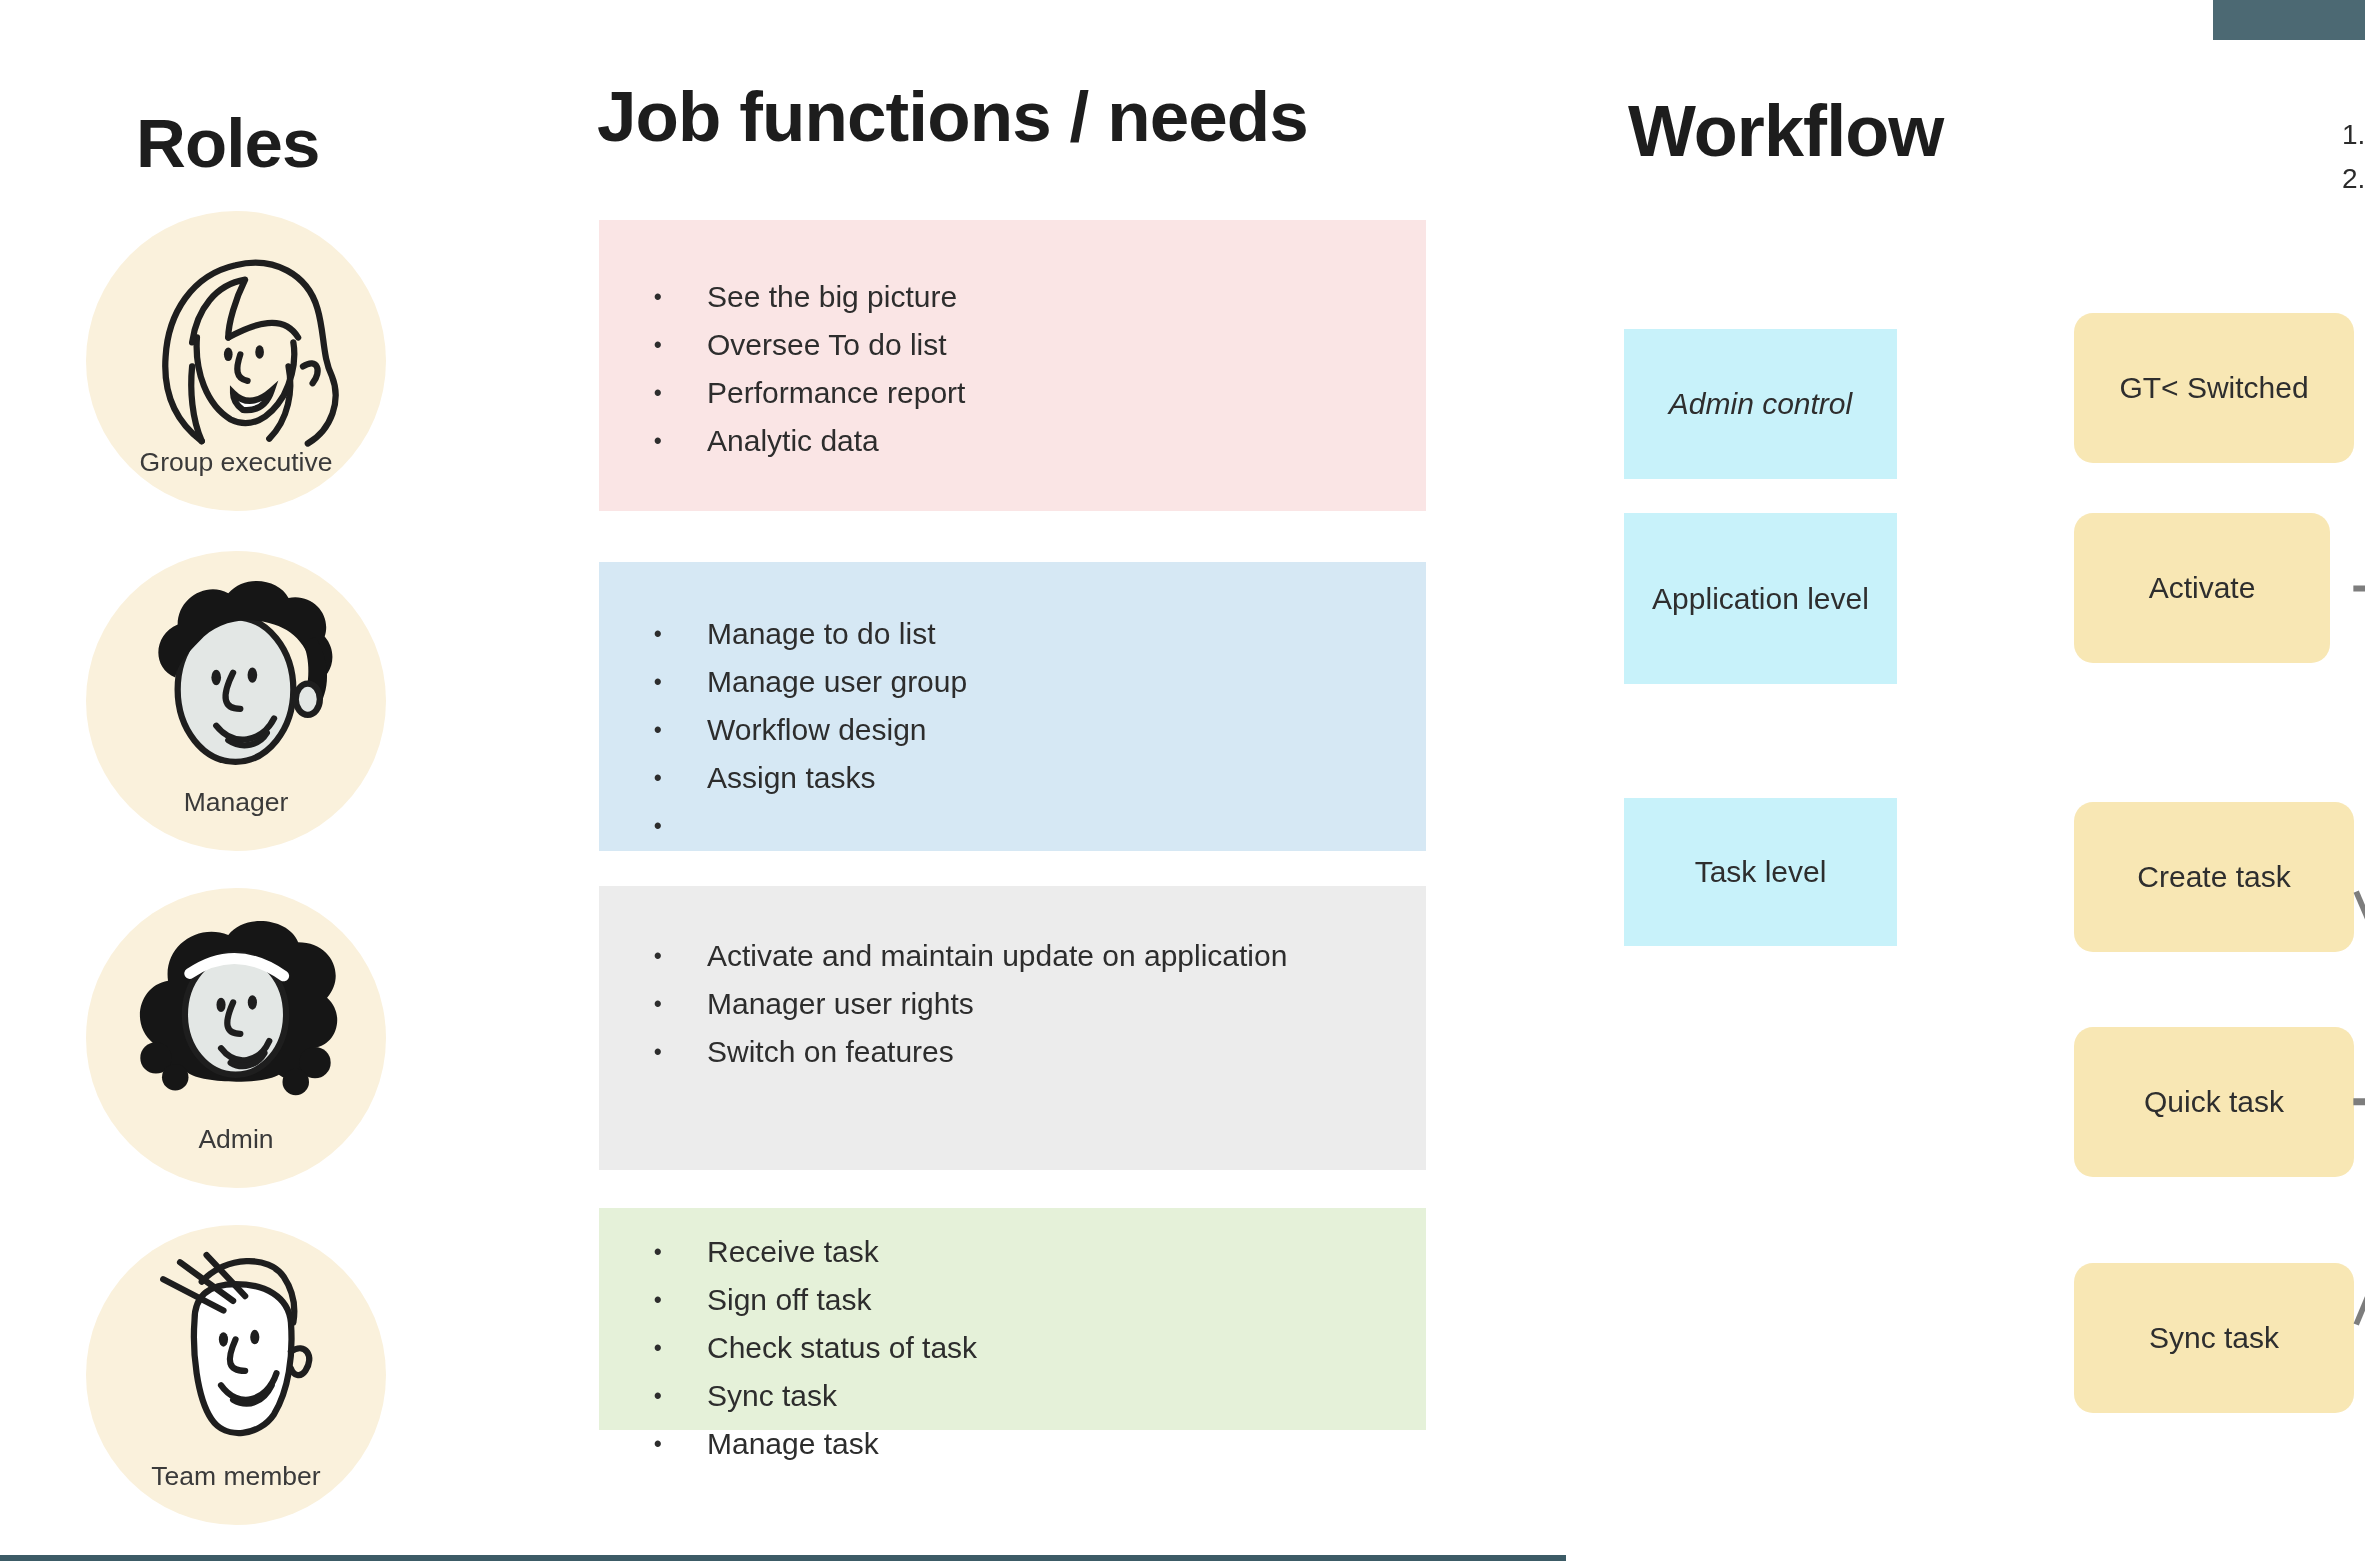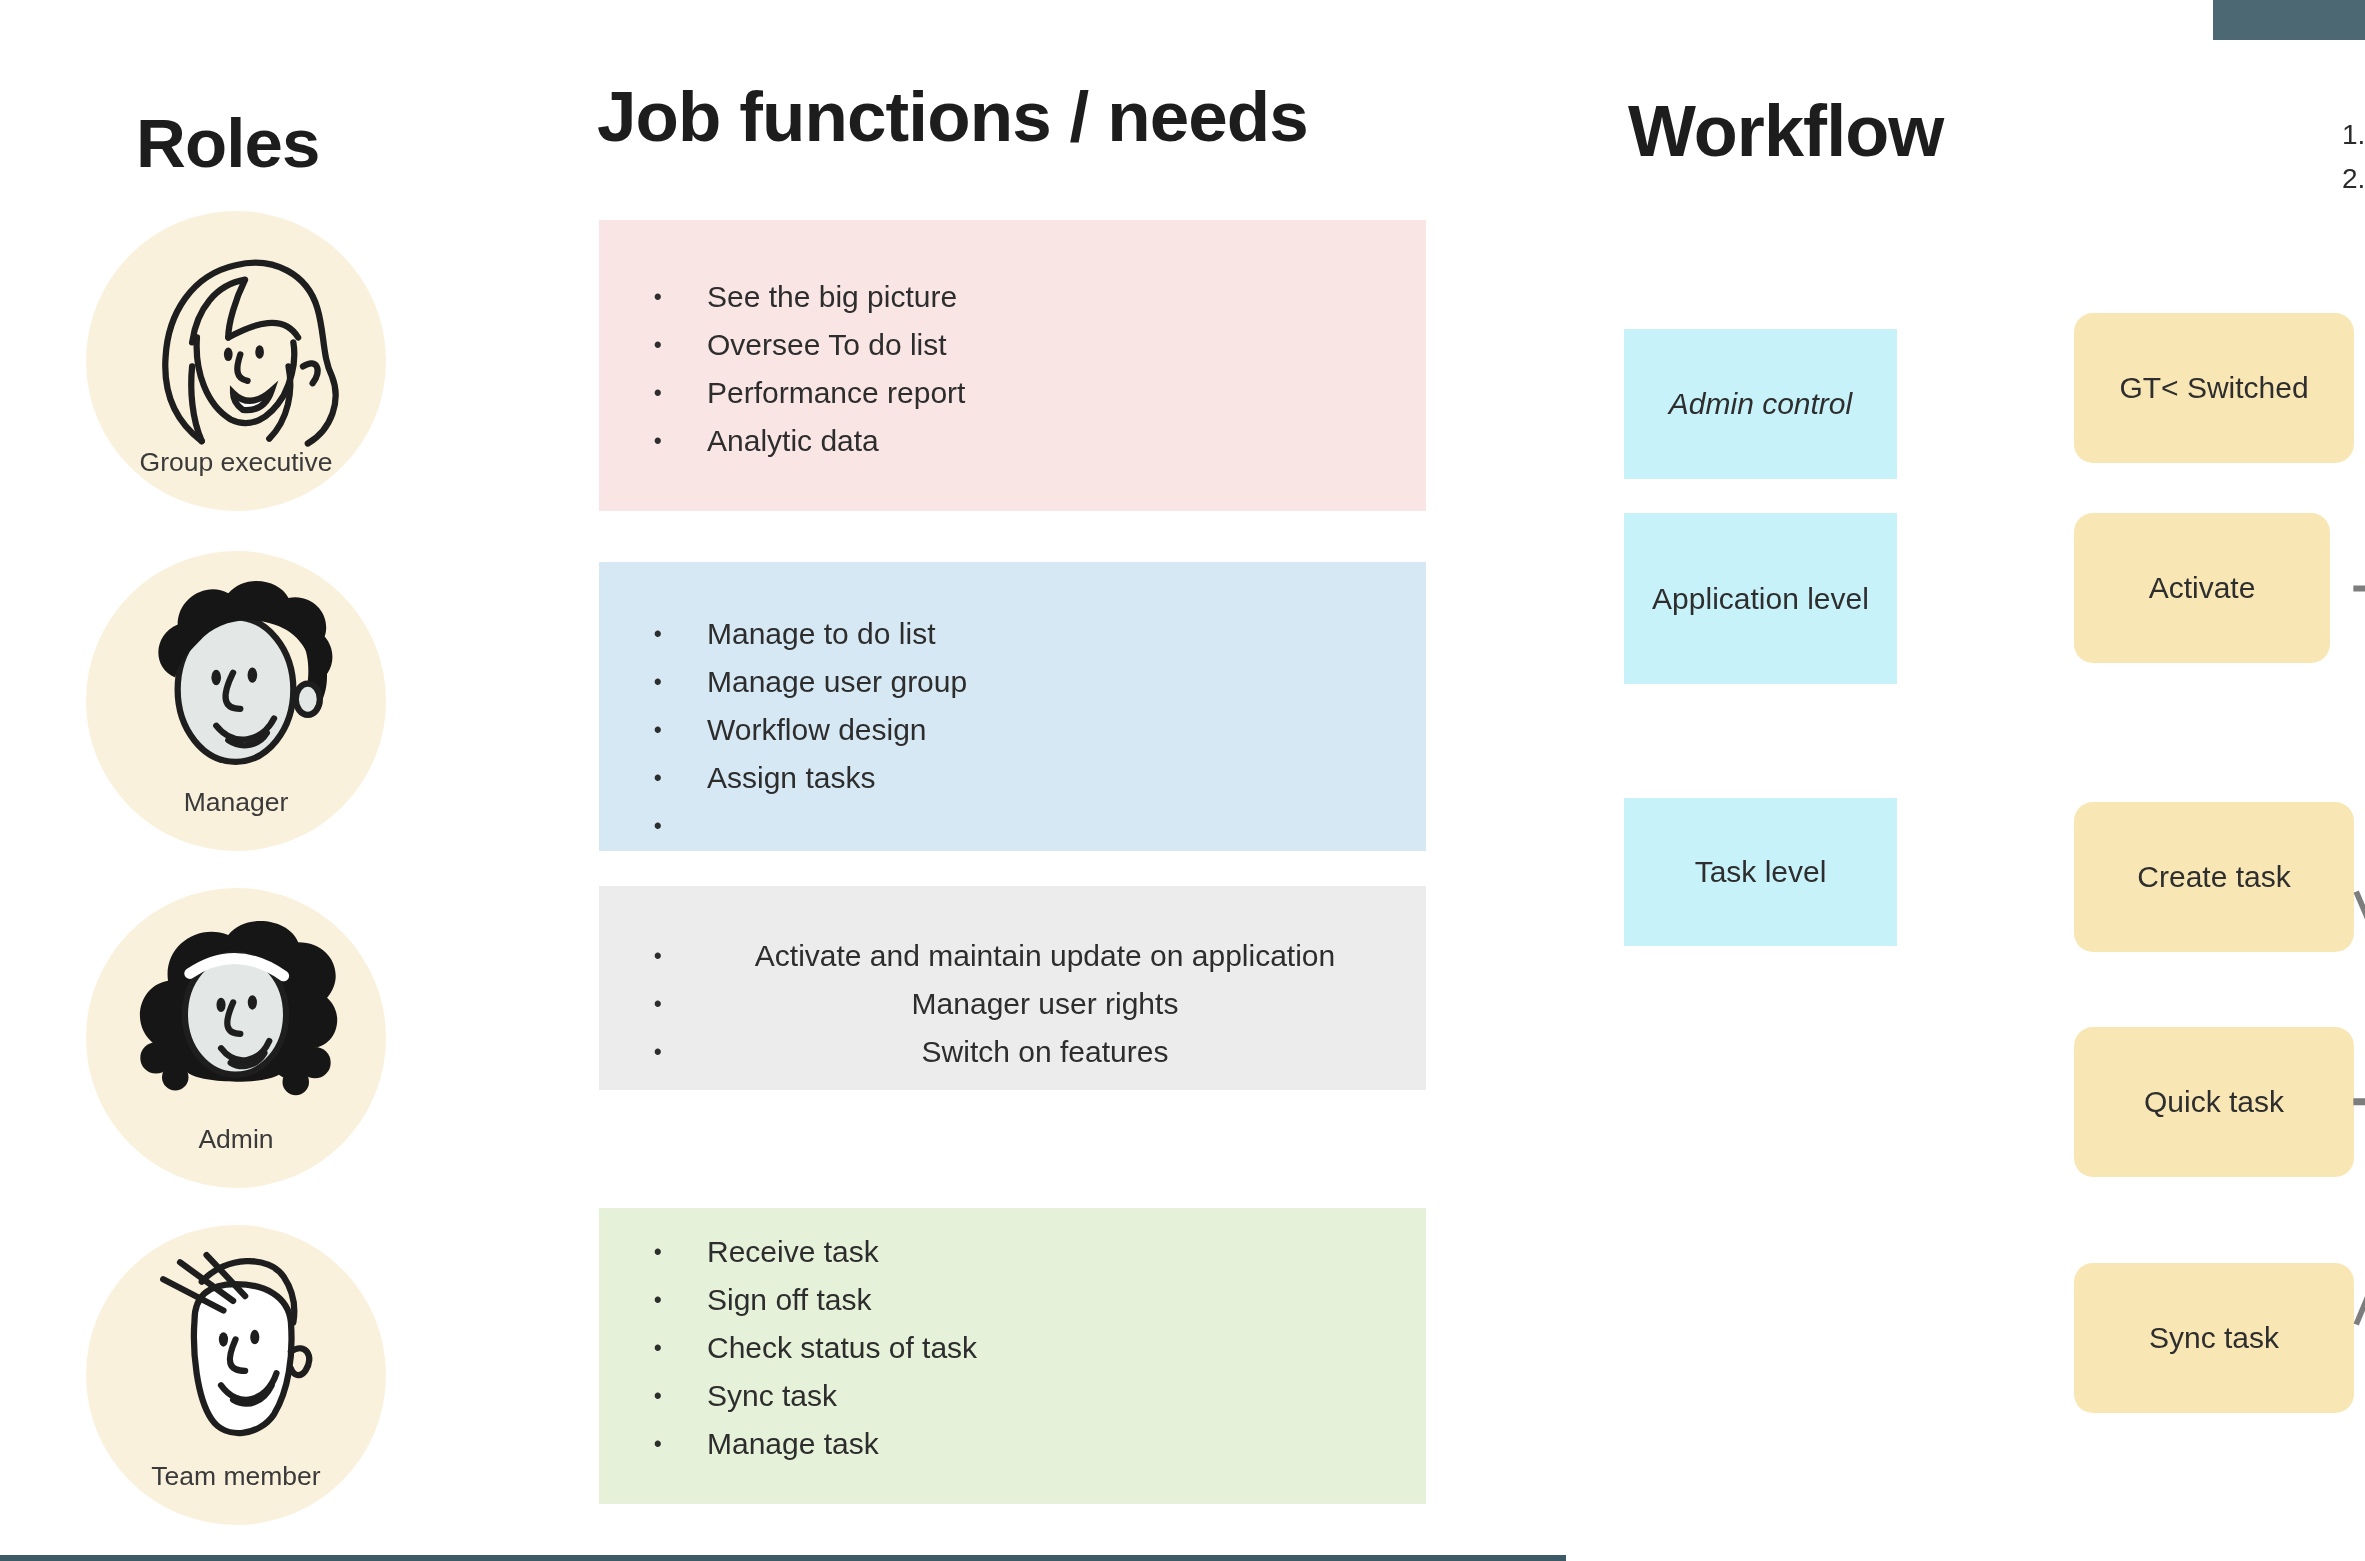--- a/index.html
+++ b/index.html
@@ -18,22 +18,22 @@
   
   .avatar{position:absolute;left:86px;width:300px;height:300px;border-radius:50%;background:#FAF1DC;}
   .a1{top:211px;} .a2{top:551px;} .a3{top:888px;} .a4{top:1225px;}
   .avatar svg{position:absolute;left:29px;top:5.7px;width:241px;height:241px;}
   .avatar-label{position:absolute;left:0;right:0;top:236px;text-align:center;font-size:26.5px;color:#3a3a3a;}
 
   
   .job-box{position:absolute;left:599px;width:827px;box-sizing:border-box;padding:0 43px 0 52px;}
   .jb-pink {top:220px;height:291px;background:#FAE5E5;padding-top:53px;}
   .jb-blue {top:562px;height:289px;background:#D6E8F4;padding-top:48px;}
-  .jb-gray {top:886px;height:204px;background:#ECECEC;padding-top:46px;text-align:center;}
-  .jb-green{top:1208px;height:296px;background:#E5F1D9;padding-top:20px;}
+  .jb-gray {top:886px;height:284px;background:#ECECEC;padding-top:46px;}
+  .jb-green{top:1208px;height:222px;background:#E5F1D9;padding-top:20px;}
   .job-box ul{margin:0;padding:0;list-style:none;}
   .job-box li{position:relative;padding-left:56px;font-size:30px;line-height:48px;color:#2d2d2d;white-space:nowrap;}
   .job-box li::before{content:"\2022";position:absolute;left:2.8px;top:0;font-size:23px;line-height:48px;color:#2d2d2d;}
 
   
   .legend{position:absolute;left:2342px;top:113px;font-size:28px;line-height:44px;color:#2b2b2b;}
   .node{position:absolute;display:flex;align-items:center;justify-content:center;text-align:center;
         font-size:30px;color:#2e2e2e;box-sizing:border-box;padding:4.7px;}
   .level{background:#C8F2FA;}
   .action{background:#F8E7B4;border-radius:19px;}

